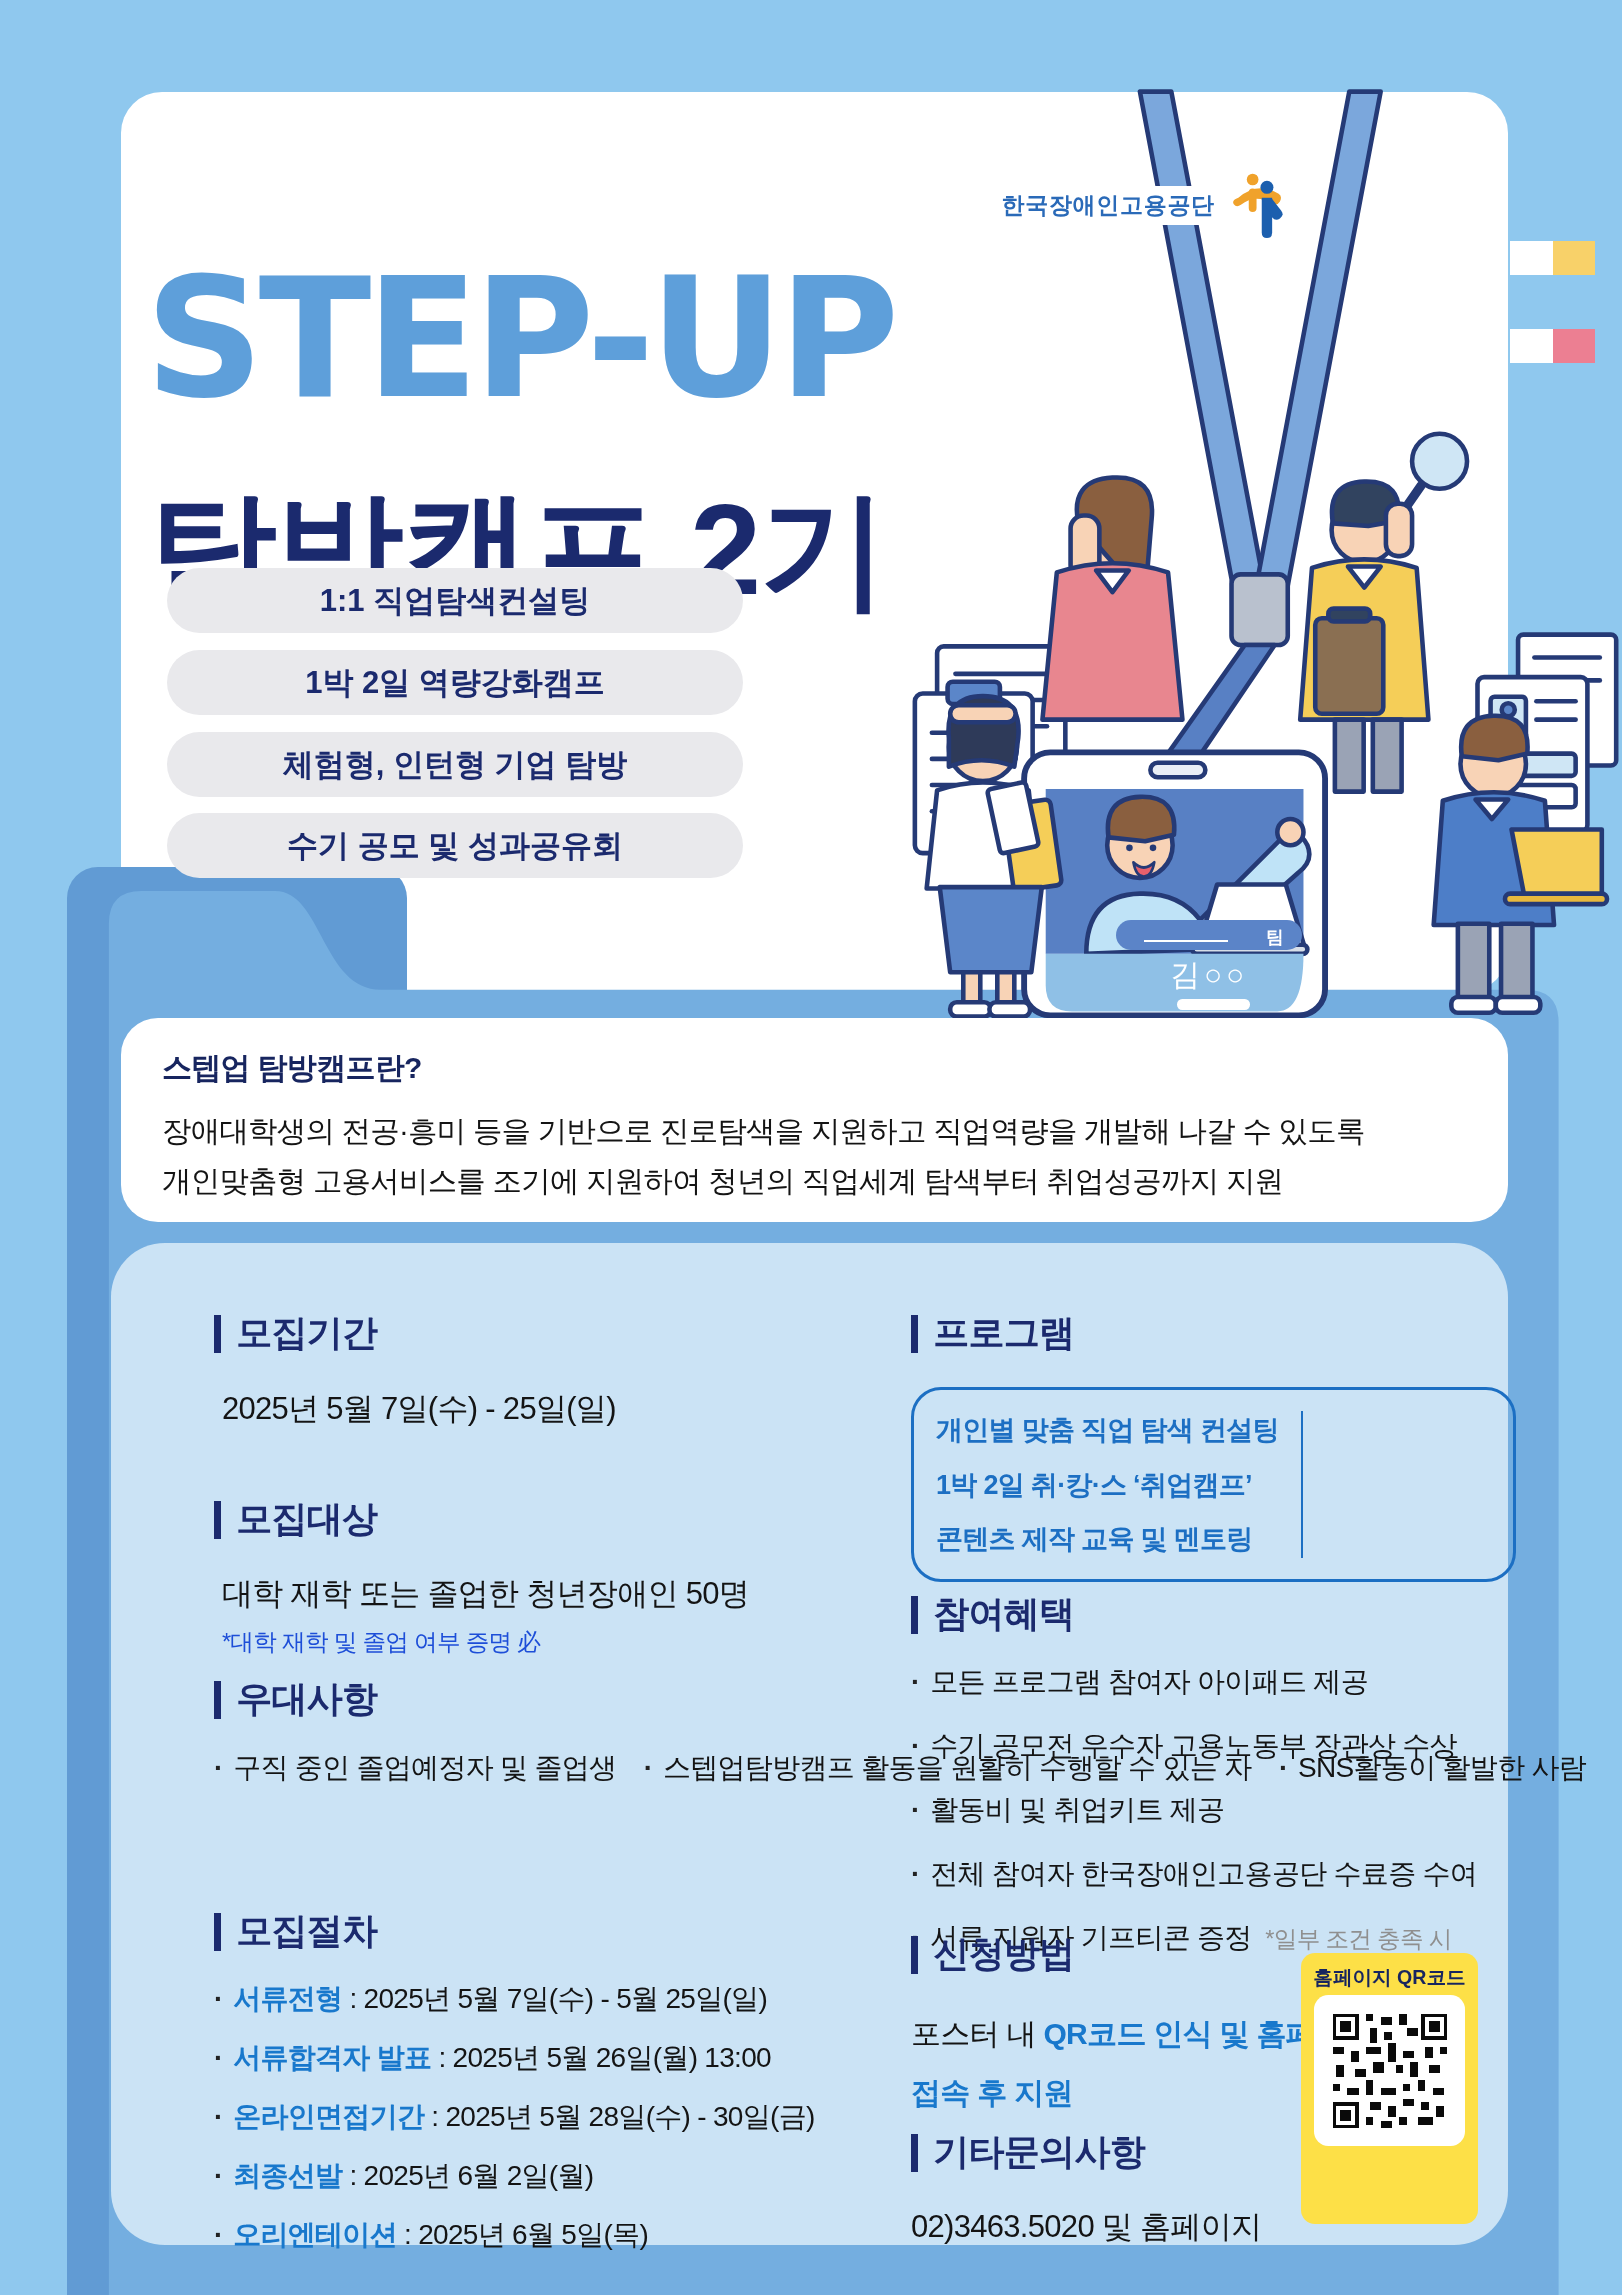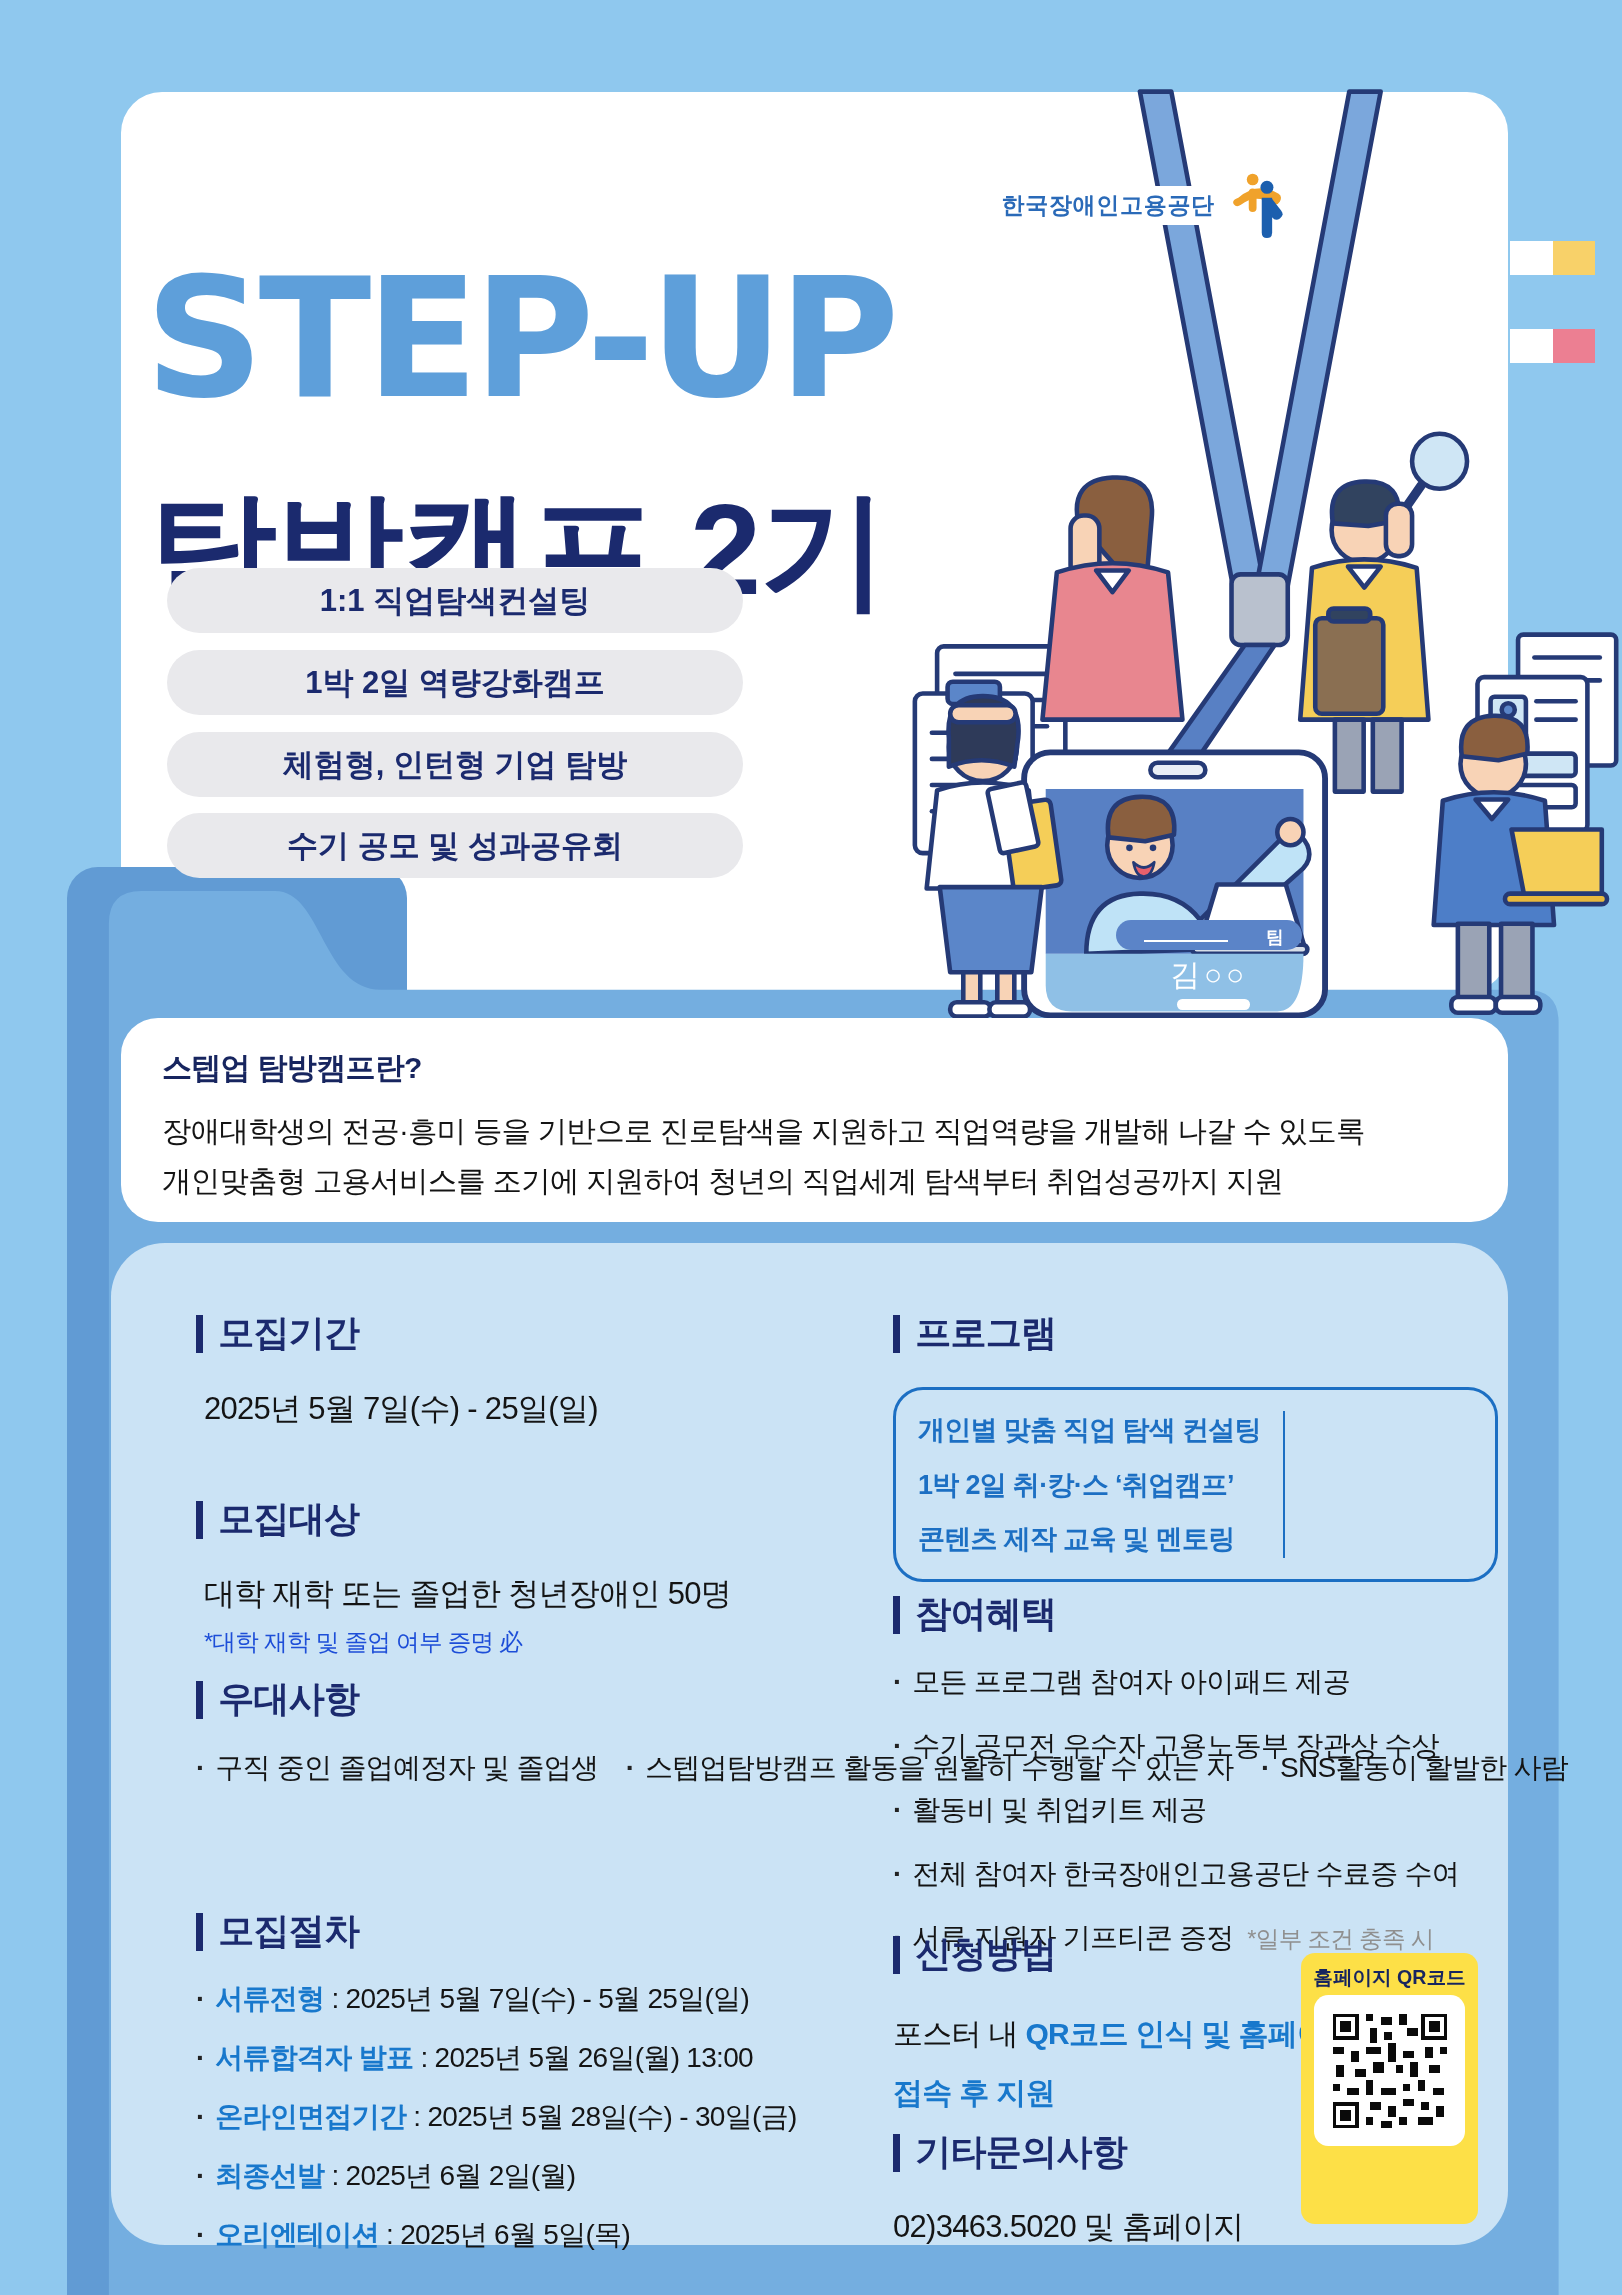--- a/index.html
+++ b/index.html
@@ -86,21 +86,21 @@
   .about-heading{font-size:30px;font-weight:900;color:#17255F;letter-spacing:-0.7px;}
   .about-body{margin-top:17px;font-size:29.4px;color:#141414;line-height:50px;letter-spacing:-0.7px;}
 
   
   .pale-card{
     left:111px;top:1243px;width:1397px;height:1002px;
     background:#CBE3F5;border-radius:54px;z-index:3;
   }
 
   
-  .sec{z-index:6;}
+  .sec{z-index:6;margin-left:18px;}
   .h-row{display:flex;align-items:center;gap:15.7px;}
   .h-bar{width:6.5px;height:38px;background:#1B2A6E;}
   .h-text{font-size:36px;font-weight:900;color:#1B2A6E;letter-spacing:-0.7px;}
   .val{font-size:31px;color:#141414;letter-spacing:-0.7px;}
   .note{font-size:23.6px;color:#1d4ed8;letter-spacing:-0.7px;}
   .bullet-line{font-size:28px;color:#141414;letter-spacing:-0.7px;white-space:nowrap;}
   .bullet-line::before{content:"·";font-weight:900;margin-right:10.5px;color:#222;}
   .term{color:#1878CC;font-weight:700;}
 
   #sec-period{left:196px;top:1309px;}

